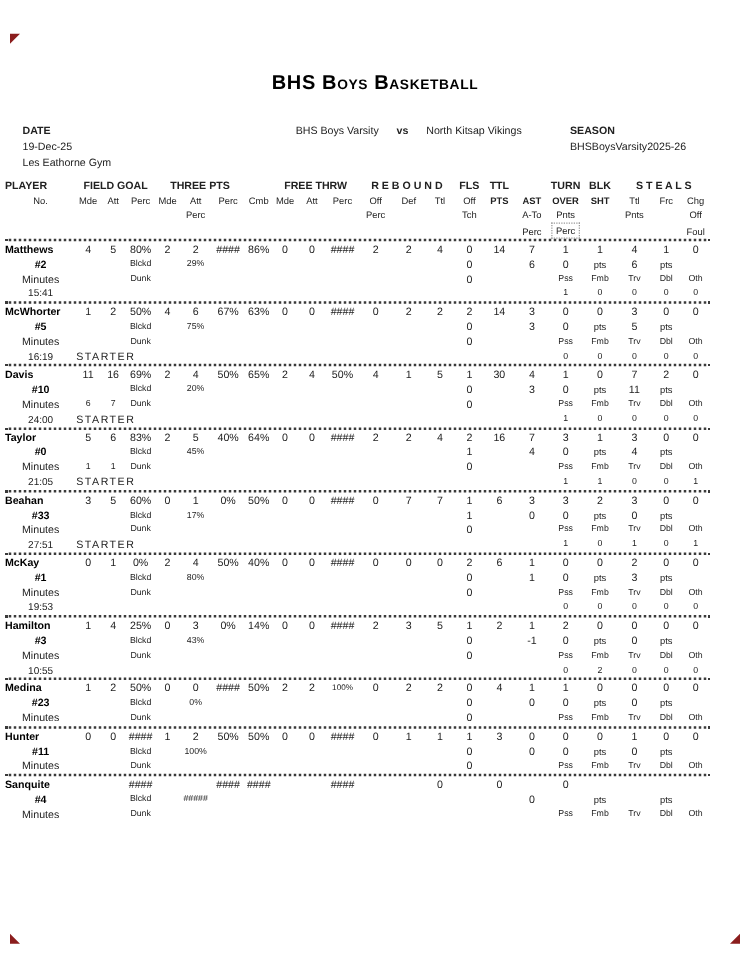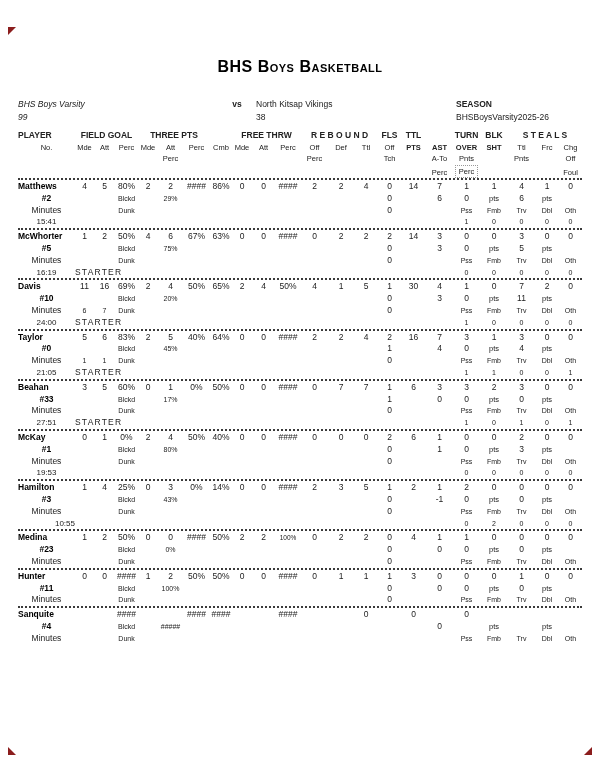--- a/index.html
+++ b/index.html
@@ -10,25 +10,25 @@
   .corner.bl{left:8px;top:747px;border-bottom:8px solid #8b1d1d;border-right:8px solid transparent;}
   .corner.br{left:584px;top:747px;border-bottom:8px solid #8b1d1d;border-left:8px solid transparent;}
   .title{margin:58px 0 0 0;text-align:center;font-size:16px;font-weight:bold;
          font-variant:small-caps;letter-spacing:.5px;color:#000;}
   .b{font-weight:bold;}
   .meta{display:flex;margin:22px 18px 0 18px;font-size:8.5px;line-height:13px;color:#222;}
   .meta-left{width:170px;}
   .meta-center{flex:1;}
   .meta-right{width:126px;}
   .vsrow{display:grid;grid-template-columns:1fr 34px 1fr;}
-  .vsrow .t1{text-align:left;padding-right:2px;font-style:italic;}
+  .vsrow .t1{text-align:right;padding-right:2px;}
   .vsrow .vs{text-align:center;}
   .vsrow .t2{text-align:left;padding-left:2px;}
   .vsrow .score{padding-right:8px;}
-  .table{margin:6px 18px 0 18px;width:564px;}
+  .table{margin:6px 18px 0 4px;width:564px;}
   .trow{display:grid;min-height:11.8px;align-items:end;
         grid-template-columns:57px 19px 21px 23px 20px 25px 27px 22px 20px 23px 26px 27px 26px 24px 23px 25px 27px 27px 28px 27px 24px 23px;}
   .thead .trow{min-height:11.5px;}
   .tc{min-width:0;text-align:center;font-size:8.5px;line-height:11.5px;white-space:nowrap;color:#222;}
   .pblock .tc{line-height:11.8px;}
   .tc.left{text-align:left;}
   .tc.sm{font-size:7px;}
   .tc.sub{font-size:7.5px;}
   .tc.time{font-size:8px;}
   .tc.shrink{font-size:6.5px;}
@@ -41,30 +41,30 @@
 <body>
 
 <div class="page">
   <div class="corner tl"></div>
   <div class="corner bl"></div>
   <div class="corner br"></div>
 
   <h1 class="title">BHS Boys Basketball</h1>
 
   <div class="meta">
+    <div class="meta-left">
+      <div class="b">DATE</div>
+      <div>19-Dec-25</div>
+      <div>Les Eathorne Gym</div>
+    </div>
     <div class="meta-center">
       <div class="vsrow">
         <span class="t1">BHS Boys Varsity</span>
         <span class="vs b">vs</span>
         <span class="t2">North Kitsap Vikings</span>
-      </div>
-      <div class="vsrow">
-        <span class="t1 score">99</span>
-        <span class="vs"></span>
-        <span class="t2">38</span>
       </div>
     </div>
     <div class="meta-right">
       <div class="b">SEASON</div>
       <div>BHSBoysVarsity2025-26</div>
     </div>
   </div>
 
   <div class="table">
       <div class="thead">
@@ -497,21 +497,21 @@
           <div class="tc" style="grid-column: 1;">Minutes</div>
           <div class="tc sm" style="grid-column: 4;">Dunk</div>
           <div class="tc" style="grid-column: 15;">0</div>
           <div class="tc sm" style="grid-column: 18;">Pss</div>
           <div class="tc sm" style="grid-column: 19;">Fmb</div>
           <div class="tc sm" style="grid-column: 20;">Trv</div>
           <div class="tc sm" style="grid-column: 21;">Dbl</div>
           <div class="tc sm" style="grid-column: 22;">Oth</div>
         </div>
         <div class="trow">
-          <div class="tc time" style="grid-column: 1; text-align: right;">10:55</div>
+          <div class="tc time" style="grid-column: 1;">10:55</div>
           <div class="tc sm" style="grid-column: 18;">0</div>
           <div class="tc sm" style="grid-column: 19;">2</div>
           <div class="tc sm" style="grid-column: 20;">0</div>
           <div class="tc sm" style="grid-column: 21;">0</div>
           <div class="tc sm" style="grid-column: 22;">0</div>
         </div>
       </div>
       <div class="pblock">
         <div class="trow">
           <div class="tc left name" style="grid-column: 1;">Medina</div>

